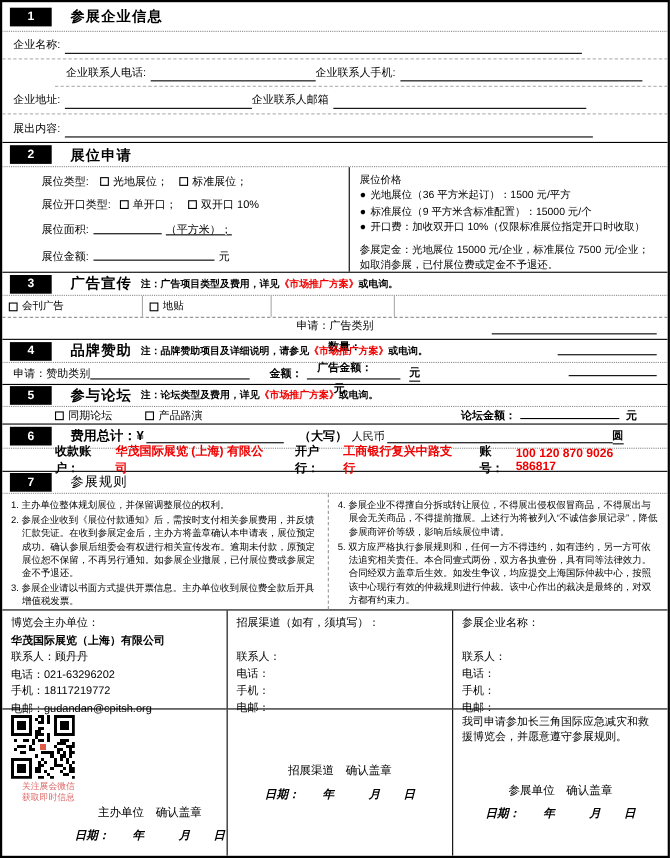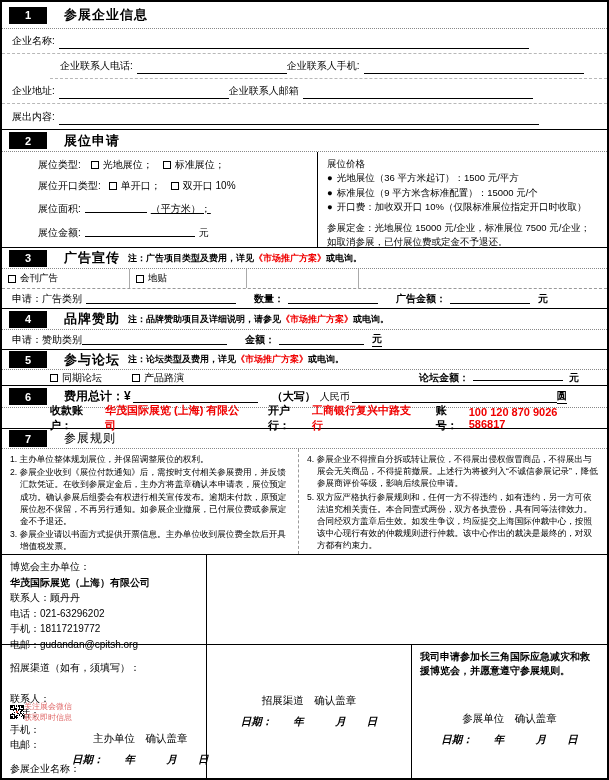--- a/index.html
+++ b/index.html
@@ -53,24 +53,24 @@
   .orgcol .company { font-weight:bold; }
 
   
   .stamprow { display:flex; flex:1; }
   .stcol { position:relative; padding:5px 8px; }
   .sc1 { width:205px; border-right:1px solid #000; display:flex; }
   .sc2 { width:205px; border-right:1px solid #000; display:flex; flex-direction:column; justify-content:center; align-items:center; }
   .sc3 { flex:1; display:flex; flex-direction:column; }
   .stamp-label { font-weight:normal; font-size:10.5px; text-align:center; }
   .date-line { font-weight:bold; font-size:10.5px; text-align:center; margin-top:7px; }
-  .qrwrap { width:62px; display:flex; flex-direction:row; align-items:center; }
+  .qrwrap { width:62px; display:flex; flex-direction:column; align-items:flex-end; }
   .qrcap { color:#e06a6a; font-size:8px; line-height:1.3; margin-top:2px; white-space:nowrap; }
   .sc1 .stamp-stack { flex:1; display:flex; flex-direction:column; justify-content:flex-end; padding-bottom:6px; }
-  .sc3 .apply-note { font-size:10px; font-weight:bold; line-height:1.4; margin-bottom:8px; }
+  .sc3 .apply-note { font-size:10px; font-weight:normal; line-height:1.4; margin-bottom:8px; }
   .sc3 .stamp-stack { flex:1; display:flex; flex-direction:column; justify-content:center; }
 </style>
 </head>
 <body>
 
 <div class="form">
 
   <div class="sec-head" style="height:27px;">
     <span class="numbox">1</span>
     <span class="sec-title">参展企业信息</span>
@@ -157,21 +157,21 @@
         <span class="cb"></span>
         <span>会刊广告</span>
       </div>
     <div class="adcell w2">
         <span class="cb"></span>
         <span>地贴</span>
       </div>
     <div class="adcell w4"></div>
     <div class="adcell w5"></div>
   </div>
-  <div class="row" style="height:20px; border-bottom:1px solid #000;">
+  <div class="row" style="height:20px; border-bottom:1px solid #000;flex-direction:column;">
     <span class="lbl">申请：广告类别</span>
     <span class="blank" style="width:150px; margin-left:4px;"></span>
     <span class="lbl" style="margin-left:18px; font-weight:bold;">数量：</span>
     <span class="blank" style="width:90px; margin-left:4px;"></span>
     <span class="lbl" style="margin-left:18px; font-weight:bold;">广告金额：</span>
     <span class="blank" style="width:80px; margin-left:4px;"></span>
     <span class="lbl" style="margin-left:8px; font-weight:bold;">元</span>
   </div>
 
   <div class="sec-head" style="height:21px;">
@@ -233,21 +233,21 @@
       <p class="rule">1. 主办单位整体规划展位，并保留调整展位的权利。</p>
       <p class="rule">2. 参展企业收到《展位付款通知》后，需按时支付相关参展费用，并反馈汇款凭证。在收到参展定金后，主办方将盖章确认本申请表，展位预定成功。确认参展后组委会有权进行相关宣传发布。逾期未付款，原预定展位恕不保留，不再另行通知。如参展企业撤展，已付展位费或参展定金不予退还。</p>
       <p class="rule">3. 参展企业请以书面方式提供开票信息。主办单位收到展位费全款后开具增值税发票。</p>
     </div>
     <div class="rcol right">
       <p class="rule">4. 参展企业不得擅自分拆或转让展位，不得展出侵权假冒商品，不得展出与展会无关商品，不得提前撤展。上述行为将被列入“不诚信参展记录”，降低参展商评价等级，影响后续展位申请。</p>
       <p class="rule">5. 双方应严格执行参展规则和，任何一方不得违约，如有违约，另一方可依法追究相关责任。本合同壹式两份，双方各执壹份，具有同等法律效力。合同经双方盖章后生效。如发生争议，均应提交上海国际仲裁中心，按照该中心现行有效的仲裁规则进行仲裁。该中心作出的裁决是最终的，对双方都有约束力。</p>
     </div>
   </div>
 
-  <div class="orgrow" style="height:90px;flex-direction:column;">
+  <div class="orgrow" style="height:90px;">
     <div class="orgcol oc1">
       <div>博览会主办单位：</div>
       <div class="company">华茂国际展览（上海）有限公司</div>
       <div>联系人：顾丹丹</div>
       <div>电话：021-63296202</div>
       <div>手机：18117219772</div>
       <div>电邮：gudandan@cpitsh.org</div>
     </div>
     <div class="orgcol oc2">
       <div>招展渠道（如有，须填写）：</div>

